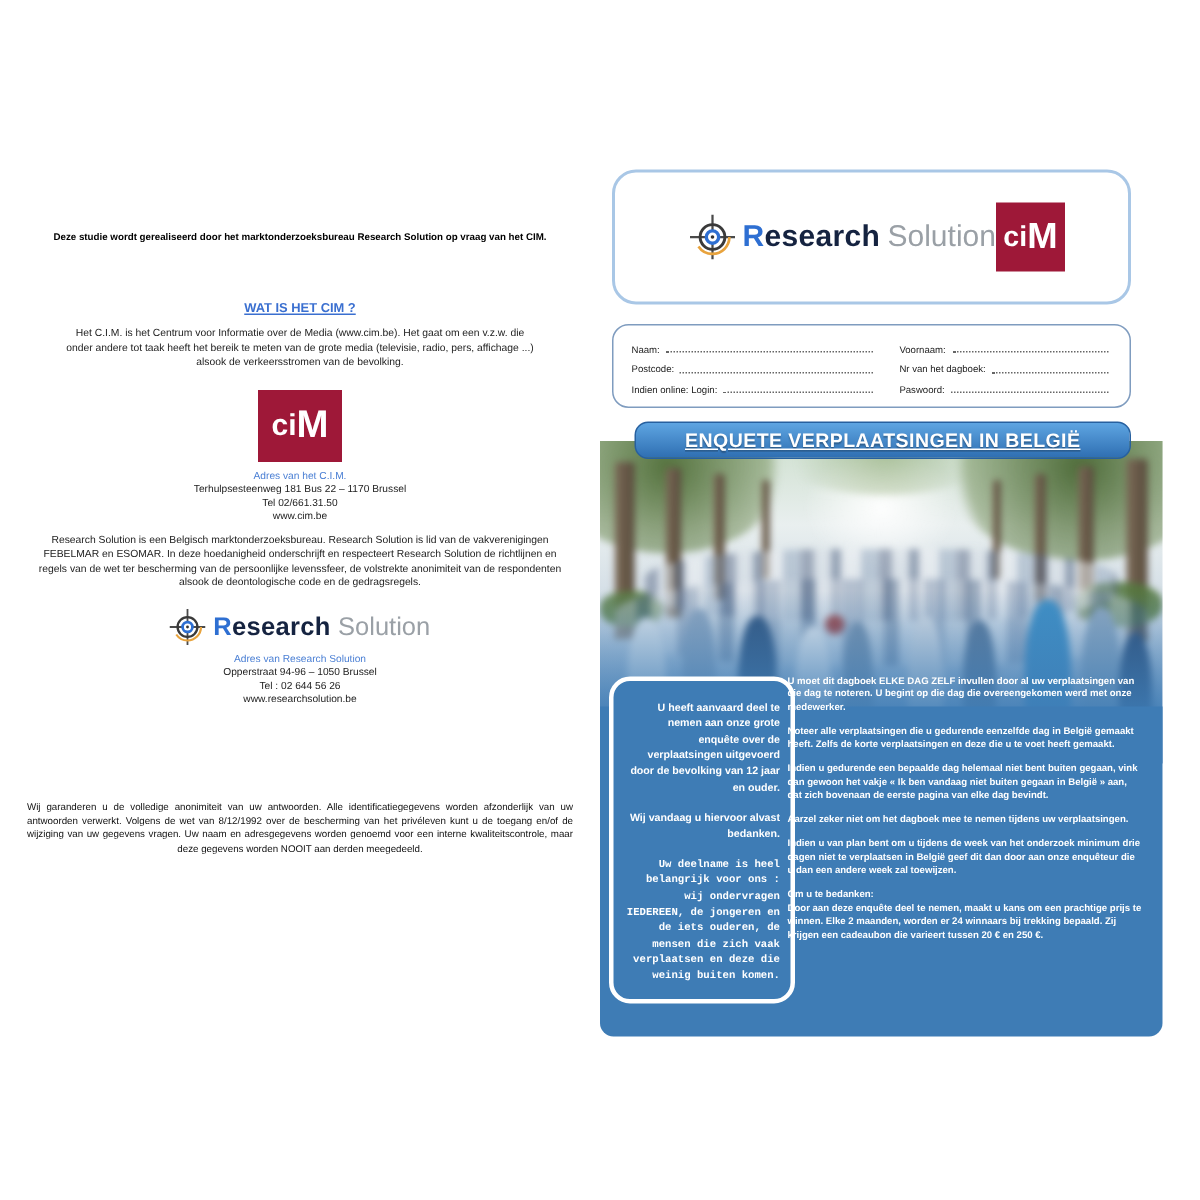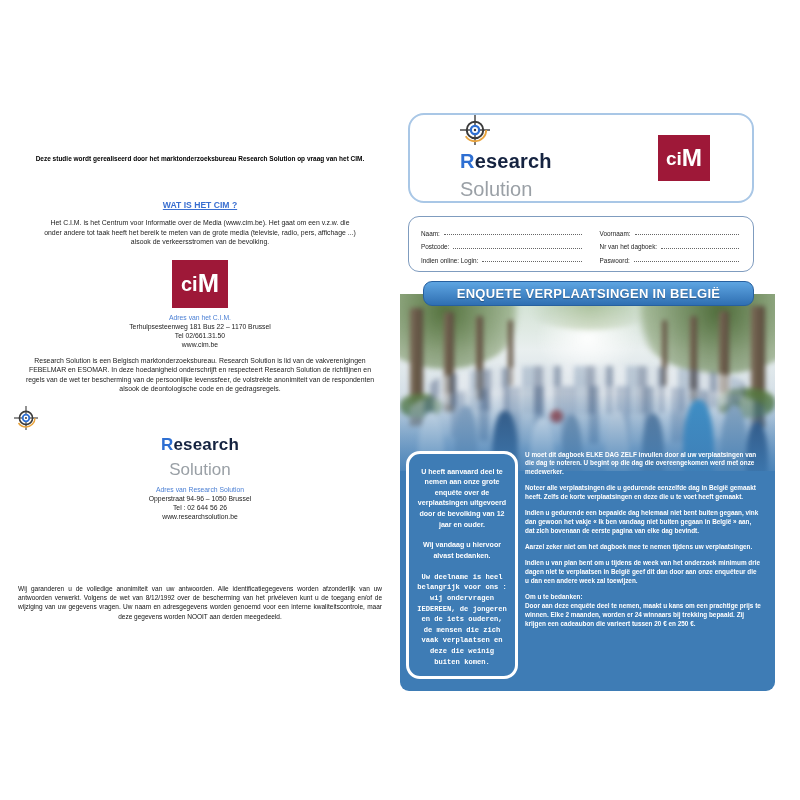--- a/index.html
+++ b/index.html
@@ -12,21 +12,21 @@
   .lp-heading { font-size:8.6px; font-weight:bold; color:#3a6fd0; text-decoration:underline; margin:0; }
   .h1m { margin-top:38px; }
   .h2m { margin-top:49px; }
   .lp-body { font-size:6.9px; line-height:1.38; color:#222; margin:8px auto 0; }
   .cim-logo { background:#9e1838; color:#fff; display:flex; align-items:center; justify-content:center; font-weight:bold; line-height:1; }
   .cim-lg { width:56px; height:48px; margin:13px auto 0; font-size:20px; }
   .cim-md { width:52px; height:46px; font-size:19px; }
   .cim-m { font-size:128%; }
   .addr-title { color:#4a7fd4; font-size:6.8px; margin:6px 0 0; }
   .addr-line  { font-size:6.8px; margin:2px 0 0; color:#222; }
-  .rs-logo { display:flex; justify-content:center; gap:5px; margin-top:12px;flex-direction:column; }
+  .rs-logo { display:flex; align-items:center; justify-content:center; gap:5px; margin-top:12px; }
   .rs-text-lg { font-size:17px; }
   .rs-text-xl { font-size:20px; }
   .rs-r { color:#2e6fd2; font-weight:bold; }
   .rs-research { font-weight:bold; color:#152340; letter-spacing:.2px; }
   .rs-solution { color:#9aa0a6; font-weight:normal; }
   .privacy { font-size:6.5px; line-height:1.45; text-align:justify; text-align-last:center; margin:64px 4px 0; color:#111; }
 
   
   .right-page { position:absolute; left:400px; top:113px; width:375px; }
   .logo-box { height:90px; margin:0 21px 0 8px; border:2px solid #a9c7e6; border-radius:16px;
@@ -37,36 +37,36 @@
               grid-template-columns:1.15fr 1fr; column-gap:16px; background:#fff; }
   .cell { display:flex; align-items:flex-end; height:13.5px; font-size:6.4px; color:#222; }
   .flabel { white-space:nowrap; }
   .dots { flex:1; border-bottom:1.2px dotted #666; margin:0 2px 1.5px 4px; }
 
   .poster { position:relative; margin-top:9px; height:410px; }
   .banner { position:absolute; top:0; left:23px; right:21px; height:25px; z-index:5;
             border-radius:9px; background:linear-gradient(180deg,#5ea5e2,#2f6fb2);
             border:1px solid #27609f; color:#fff; font-weight:bold; font-size:13px;
             display:flex; align-items:center; justify-content:center; letter-spacing:.3px;
-            box-sizing:border-box; text-shadow:0 1px 1px rgba(0,0,0,.3); }
+            box-sizing:border-box; text-shadow:0 1px 1px rgba(0,0,0,.3);text-decoration:underline; }
 
   .photo { position:absolute; top:13px; left:0; right:0; height:215px; z-index:1; overflow:hidden;
            background:linear-gradient(180deg,#cfe0cf 0%,#e9efef 26%,#cdd9e4 55%,#9fb8d2 78%,#6f97c0 100%); }
   .photo-blur { position:absolute; inset:0; filter:blur(2.5px); }
   .fol, .trunk, .fig, .band, .glow, .hedge { position:absolute; }
   .trunk { background:linear-gradient(90deg,#7b6a57,#574a3b); border-radius:2px; }
   .fig { border-radius:45% 45% 40% 40%; }
   .fade { position:absolute; left:0; right:0; bottom:0; height:115px; z-index:4;
           background:linear-gradient(180deg, rgba(62,124,181,0), #3e7cb5 80%); }
   .panel { position:absolute; top:190px; left:0; right:0; bottom:0; background:#3e7cb5;
            z-index:2; border-radius:0 0 9px 9px; }
 
-  .intro-box { position:absolute; z-index:6; left:6px; top:170px; width:112px; box-sizing:border-box;
+  .intro-box { position:absolute; z-index:6; left:6px; top:170px; width:124px; box-sizing:border-box;
                border:3px solid #fff; border-radius:14px; background:#3e7cb5; color:#fff;
-               text-align:center; padding:13px 7px 9px; font-size:7.1px; font-weight:bold; line-height:1.5; }
+               text-align:right; padding:13px 7px 9px; font-size:7.1px; font-weight:bold; line-height:1.5; }
   .intro-box p { margin:0 0 10px; }
   .intro-box p:last-child { margin-bottom:0;font-family:Liberation Mono, monospace; }
   .instructions { position:absolute; z-index:6; left:125px; right:14px; top:170px;
                   color:#fff; font-size:6.4px; font-weight:bold; line-height:1.4; text-align:left; }
   .instructions p { margin:0 0 7px; }
   .p6h { margin-bottom:0 !important; }
 </style>
 </head>
 <body>
 

